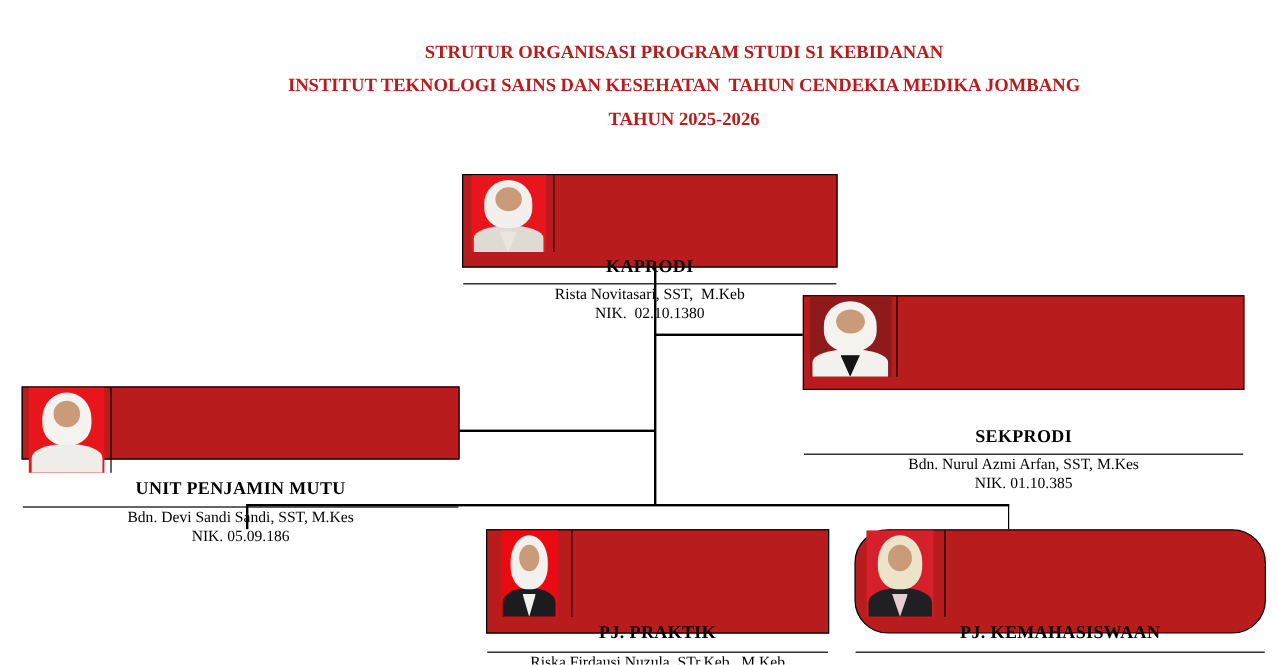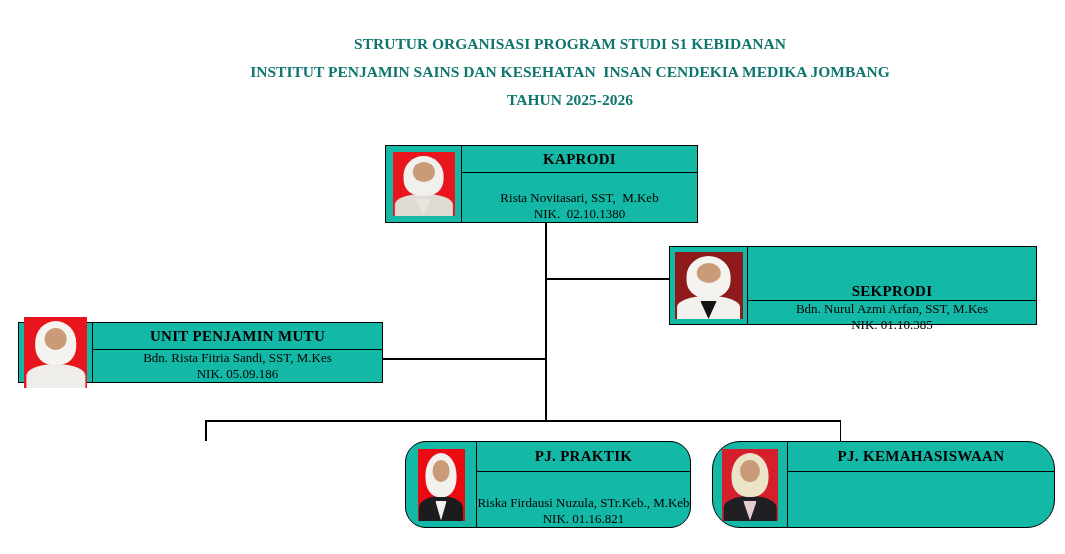--- a/index.html
+++ b/index.html
@@ -7,34 +7,34 @@
     position:relative;
     width:1065px;height:554px;
     background:#ffffff;
     font-family:"Liberation Serif","DejaVu Serif",serif;
     overflow:hidden;
   }
 
   
   .header{
     position:absolute;left:75px;top:30px;width:990px;
-    text-align:center;color:#0f766e;
+    text-align:center;color:#b91c1c;
   }
   .header .hline{
     font-weight:bold;font-size:15.5px;line-height:28px;white-space:pre;
   }
 
   
   .line{position:absolute;background:#000;}
 
   
   .org-box{
     position:absolute;box-sizing:border-box;
-    border:1.5px solid #000;background:#14b8a6;
-    display:flex;flex-direction:row;
+    border:1.5px solid #000;background:#b91c1c;
+    display:flex;flex-direction:column;
   }
   .photo-cell{
     box-sizing:border-box;border-right:1.5px solid #000;
     display:flex;align-items:center;justify-content:center;
     flex:0 0 auto;
   }
   .text-cell{flex:1 1 auto;display:flex;flex-direction:column;min-width:0;}
   .box-title{
     box-sizing:border-box;border-bottom:1.5px solid #000;
     display:flex;align-items:center;justify-content:center;
@@ -87,21 +87,21 @@
   .b-upm{left:18px;top:322px;width:365px;height:61px;}
   .b-upm .photo-cell{width:74px;}
   .b-upm .box-title{height:29px;}
   .b-upm .photo{width:63px;height:71px;}
 
   .b-akademik{left:14px;top:441px;width:376px;height:87px;}
   .b-akademik .photo-cell{width:77px;}
   .b-akademik .box-title{height:30px;}
   .b-akademik .photo{width:62px;height:71px;}
 
-  .b-praktik{left:405px;top:441px;width:286px;height:87px;border-radius:21px;}
+  .b-praktik{left:405px;top:441px;width:286px;height:87px;}
   .b-praktik .photo-cell{width:71px;}
   .b-praktik .box-title{height:30px;}
   .b-praktik .photo{width:47px;height:72px;}
 
   .b-kemahasiswaan{left:712px;top:441px;width:343px;height:87px;border-radius:28px;}
   .b-kemahasiswaan .photo-cell{width:75px;}
   .b-kemahasiswaan .box-title{height:30px;}
   .b-kemahasiswaan .photo{width:56px;height:72px;}
 
   
@@ -112,21 +112,21 @@
   .l-stub-akademik{left:205px;top:420px;width:1.5px;height:21px;}
   .l-stub-kemahasiswaan{left:839.5px;top:420px;width:1.5px;height:21px;}
 </style>
 </head>
 <body>
 
 <div id="canvas">
 
   <div class="header">
     <div class="hline">STRUTUR ORGANISASI PROGRAM STUDI S1 KEBIDANAN</div>
-    <div class="hline">INSTITUT PENJAMIN SAINS DAN KESEHATAN  INSAN CENDEKIA MEDIKA JOMBANG</div>
+    <div class="hline">INSTITUT TEKNOLOGI SAINS DAN KESEHATAN  TAHUN CENDEKIA MEDIKA JOMBANG</div>
     <div class="hline">TAHUN 2025-2026</div>
   </div>
 
   <div class="line l-main-vertical"></div>
   <div class="line l-branch-sekprodi"></div>
   <div class="line l-branch-upm"></div>
   <div class="line l-bottom-horizontal"></div>
   <div class="line l-stub-akademik"></div>
   <div class="line l-stub-kemahasiswaan"></div>
 
@@ -171,21 +171,21 @@
       <div class="photo" style="--background: #e8151c; --hijab: #f5f3ef; --clothes: #efede9; --accent: #efede9; --face: #c99b78;">
         <div class="p-body"></div>
         <div class="p-accent"></div>
         <div class="p-hijab"></div>
         <div class="p-face"></div>
       </div>
     </div>
     <div class="text-cell">
       <div class="box-title">UNIT PENJAMIN MUTU</div>
       <div class="box-details">
-        <div class="box-name">Bdn. Rista Fitria Sandi, SST, M.Kes</div>
+        <div class="box-name">Bdn. Devi Sandi Sandi, SST, M.Kes</div>
         <div class="box-nik">NIK. 05.09.186</div>
       </div>
     </div>
   </div>
 
 
   <div class="org-box b-praktik">
     <div class="photo-cell">
       <div class="photo" style="--background: #ec0a12; --hijab: #f3f1ed; --clothes: #1c1c1f; --accent: #f3f1ed; --face: #c99b78;">
         <div class="p-body"></div>

